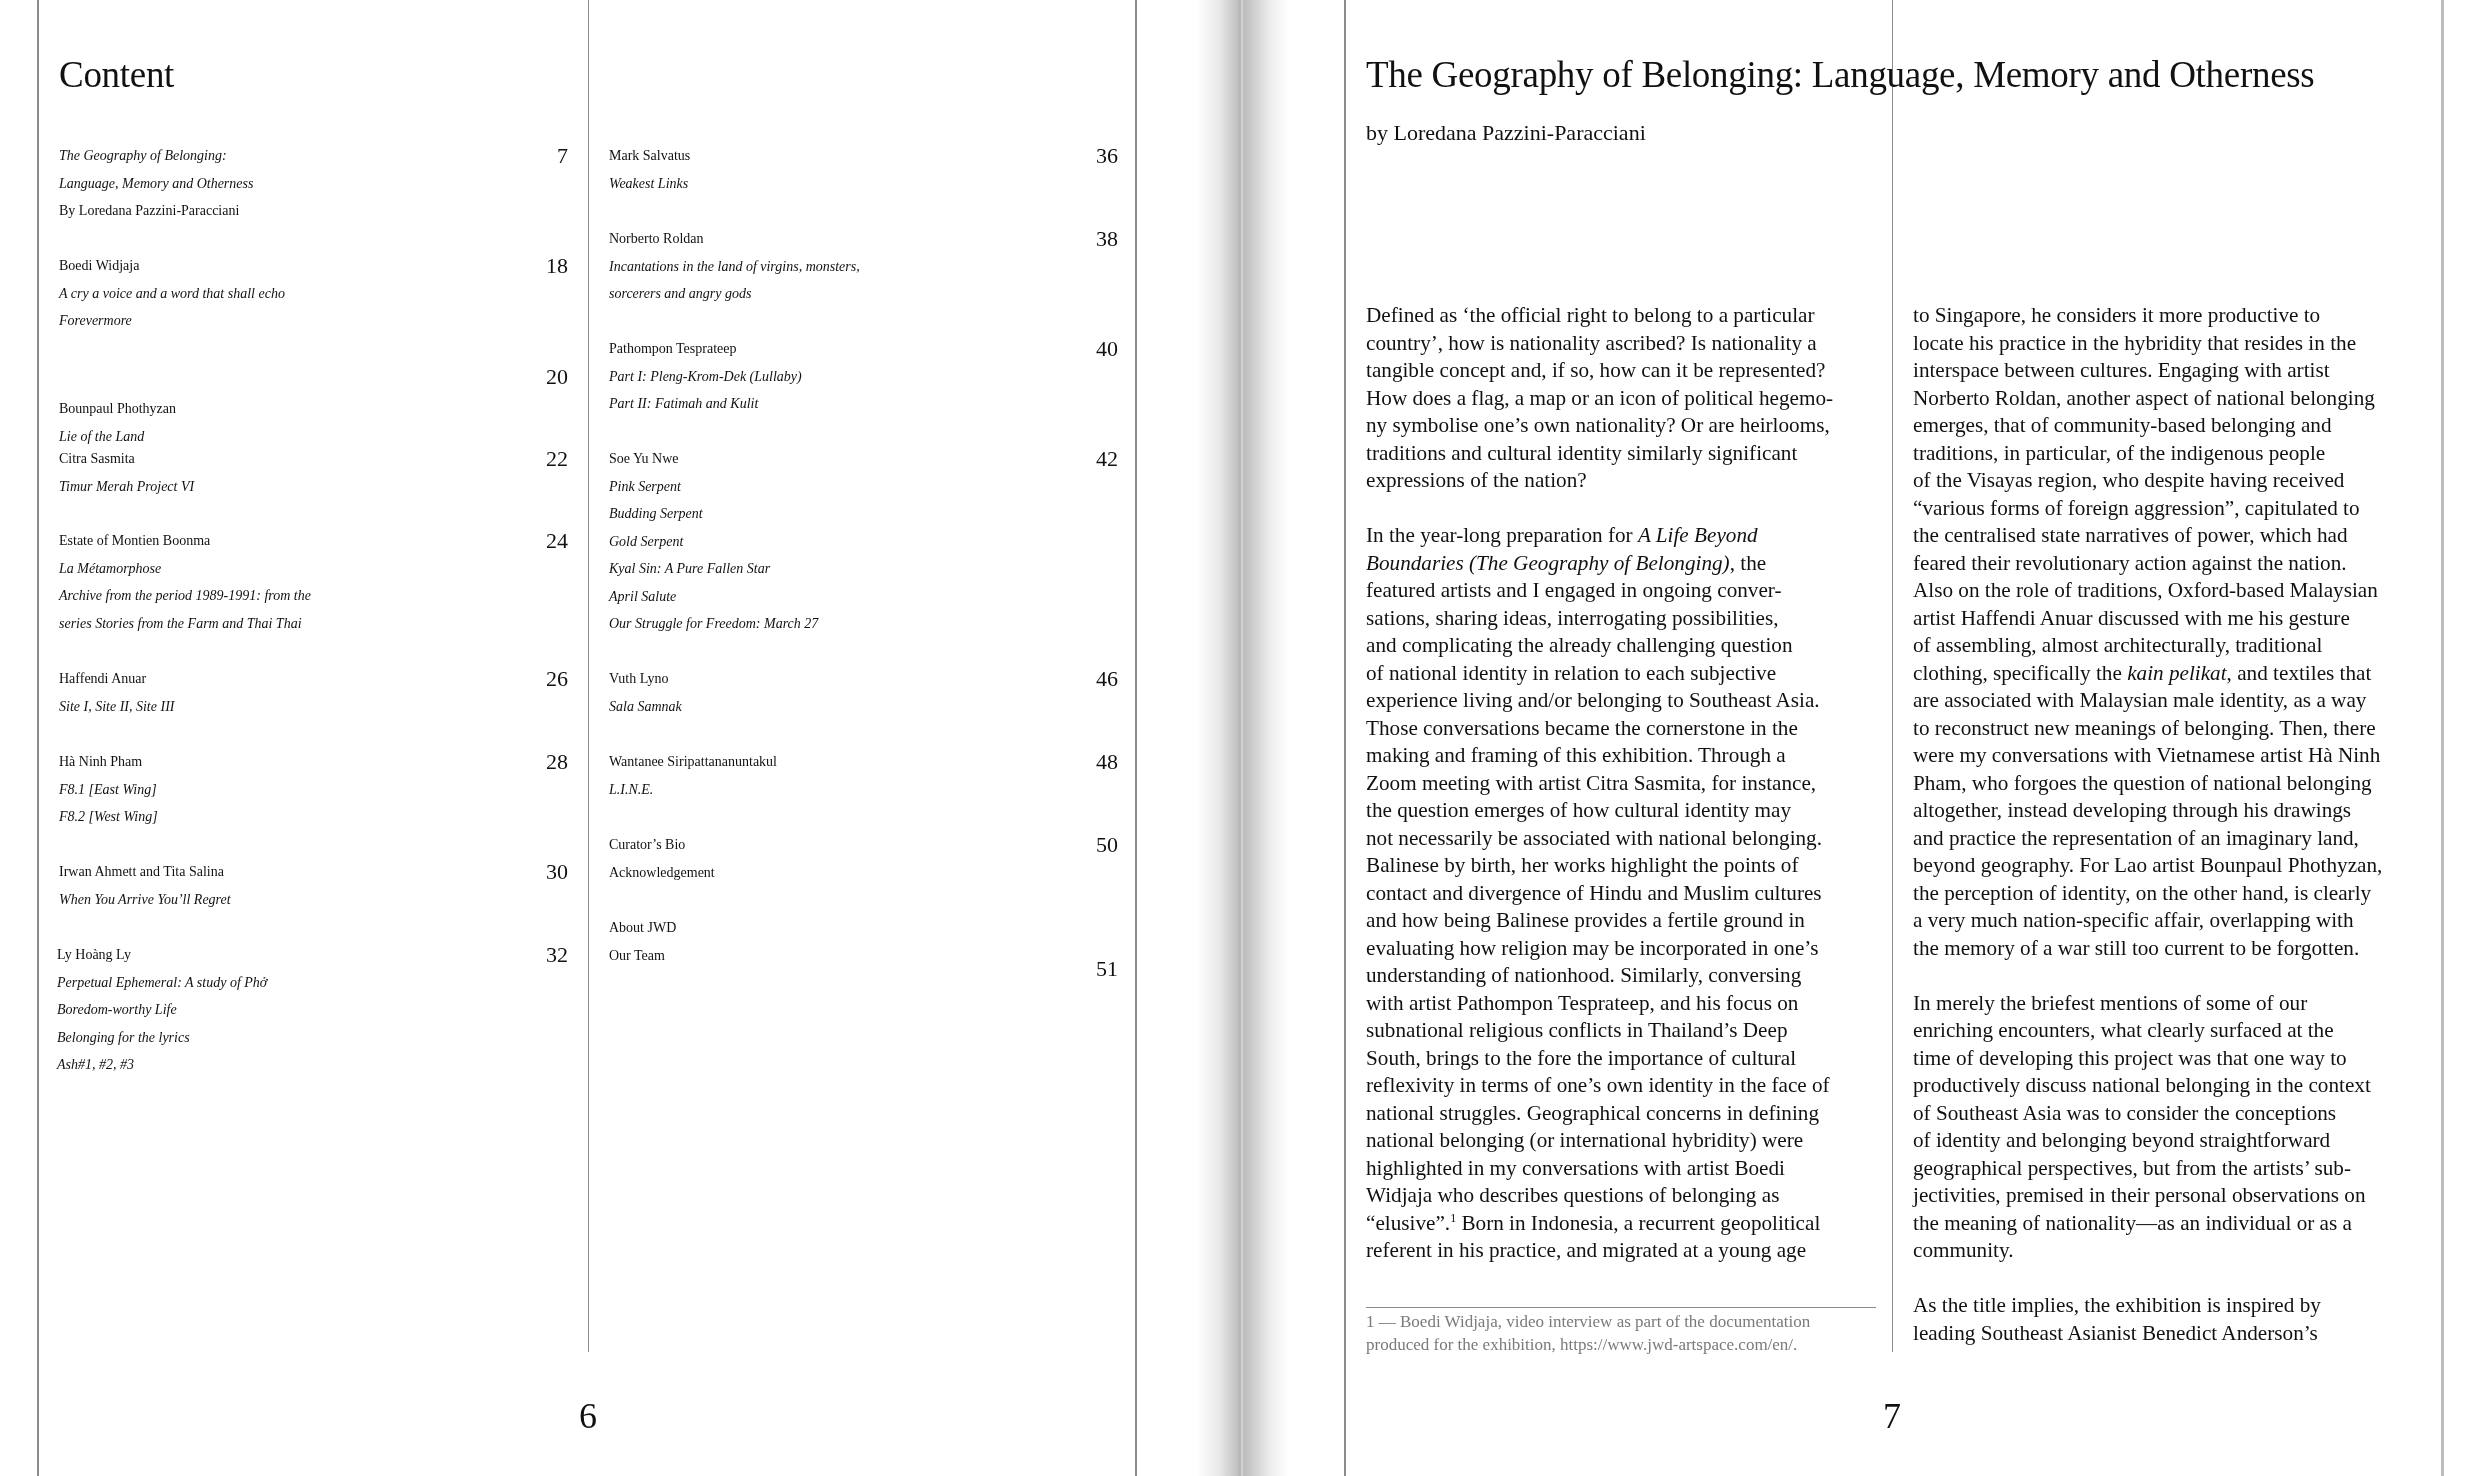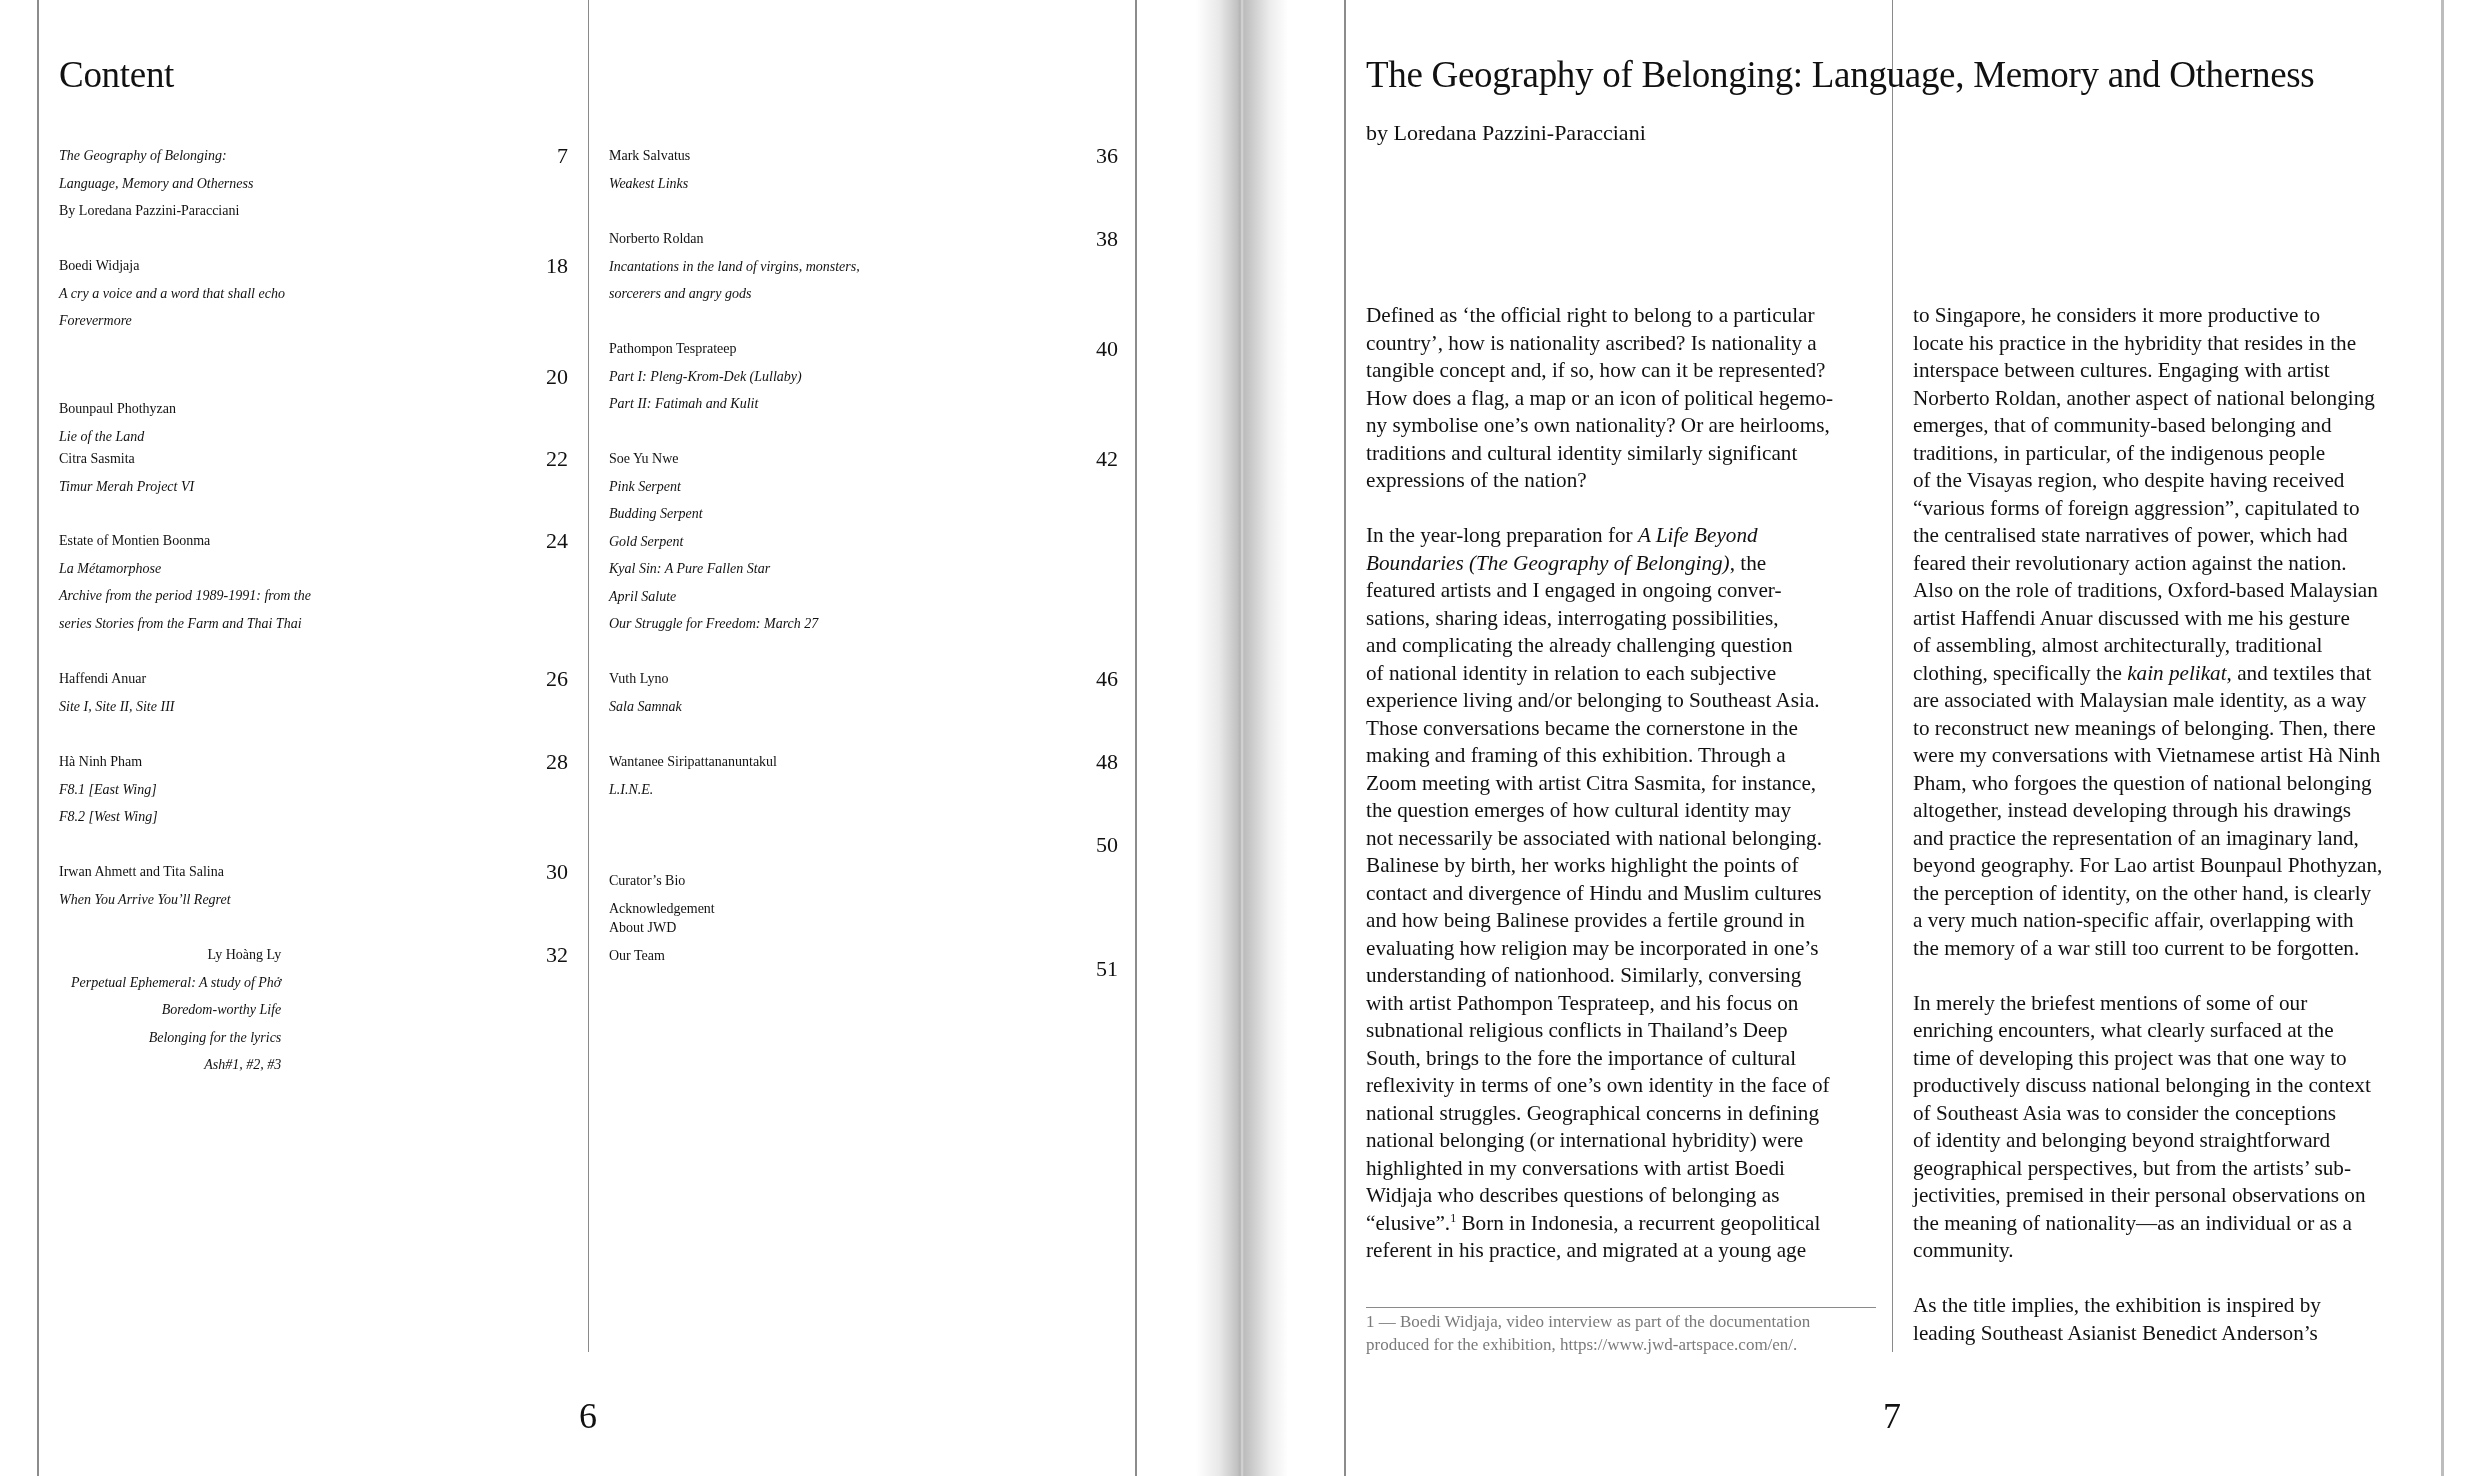--- a/index.html
+++ b/index.html
@@ -84,21 +84,21 @@
         <span class="line">Hà Ninh Pham</span>
         <span class="line it">F8.1 [East Wing]</span>
         <span class="line it">F8.2 [West Wing]</span>
       </div>
       <div class="toc-page" style="left: 508px; top: 748px;">28</div>
       <div class="toc-entry" style="left: 59px; top: 858px;">
         <span class="line">Irwan Ahmett and Tita Salina</span>
         <span class="line it">When You Arrive You’ll Regret</span>
       </div>
       <div class="toc-page" style="left: 508px; top: 858px;">30</div>
-      <div class="toc-entry" style="left: 71px; top: 941px; text-align: right;">
+      <div class="toc-entry" style="left: 57px; top: 941px;">
         <span class="line">Ly Hoàng Ly</span>
         <span class="line it">Perpetual Ephemeral: A study of Phở</span>
         <span class="line it">Boredom-worthy Life</span>
         <span class="line it">Belonging for the lyrics</span>
         <span class="line it">Ash#1, #2, #3</span>
       </div>
       <div class="toc-page" style="left: 508px; top: 941px;">32</div>
     </div>
   <div id="toc-col2">
       <div class="toc-entry" style="left: 609px; top: 142px;">
@@ -131,21 +131,21 @@
       <div class="toc-entry" style="left: 609px; top: 665px;">
         <span class="line">Vuth Lyno</span>
         <span class="line it">Sala Samnak</span>
       </div>
       <div class="toc-page" style="left: 1058px; top: 665px;">46</div>
       <div class="toc-entry" style="left: 609px; top: 748px;">
         <span class="line">Wantanee Siripattananuntakul</span>
         <span class="line it">L.I.N.E.</span>
       </div>
       <div class="toc-page" style="left: 1058px; top: 748px;">48</div>
-      <div class="toc-entry" style="left: 609px; top: 831px; margin-top: 36px;">
+      <div class="toc-entry" style="left: 609px; top: 831px;">
         <span class="line">Curator’s Bio</span>
         <span class="line">Acknowledgement</span>
       </div>
       <div class="toc-page" style="left: 1058px; top: 831px;">50</div>
       <div class="toc-entry" style="left: 609px; top: 914px;">
         <span class="line">About JWD</span>
         <span class="line">Our Team</span>
       </div>
       <div class="toc-page" style="left: 1058px; top: 955px;">51</div>
     </div>

